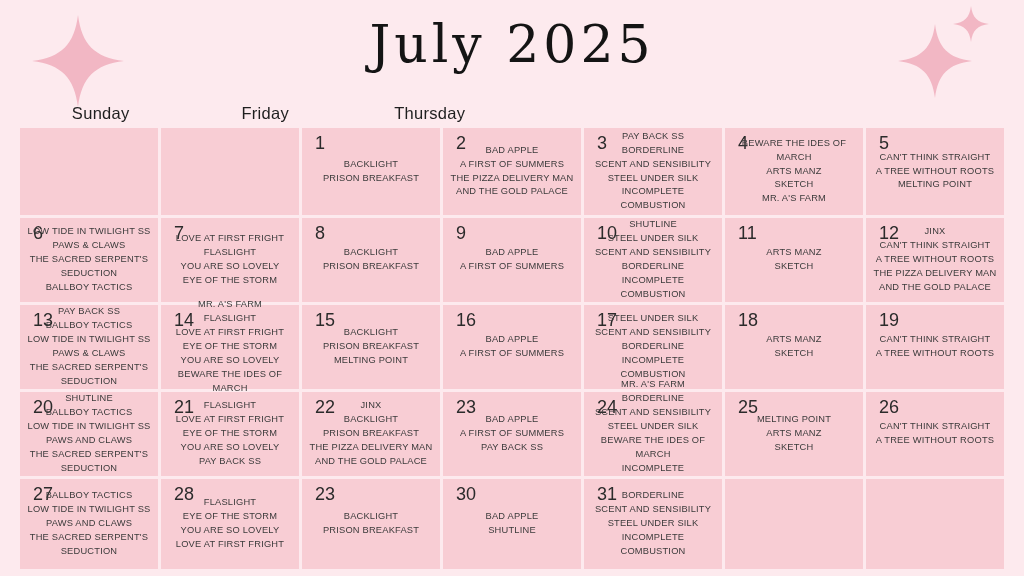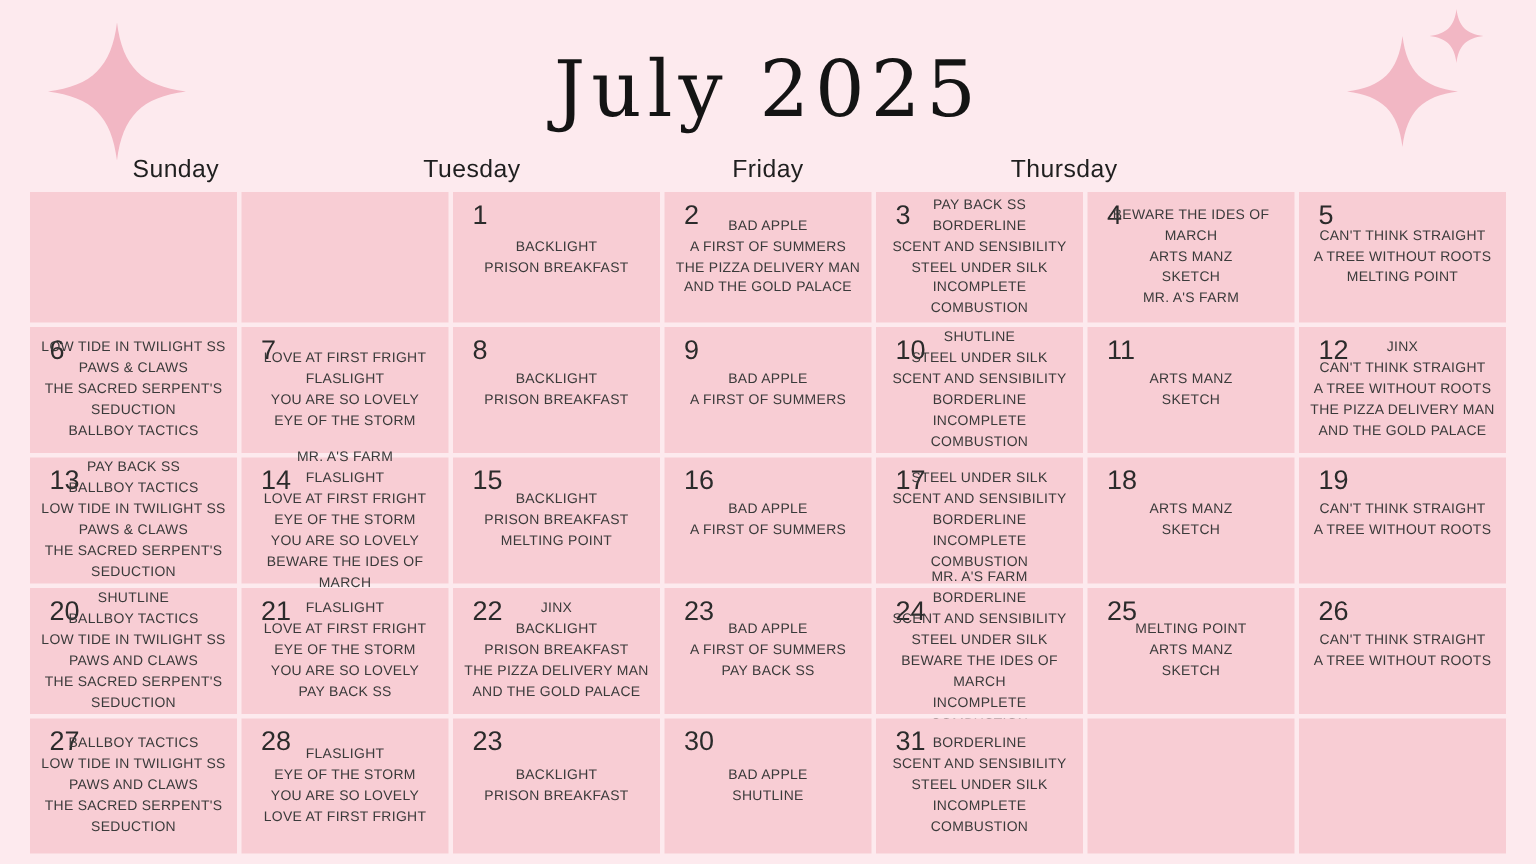--- a/index.html
+++ b/index.html
@@ -15,28 +15,27 @@
 
   .title {
     position: absolute;
     top: 14px; left: 0; width: 100%;
     text-align: center;
     font-family: "DejaVu Serif", serif;
     font-size: 52px;
     font-weight: 500;
     letter-spacing: 4px;
     color: #141414;
-    margin-top: 16px;
   }
 
   .weekday-row {
     position: absolute;
     top: 104px; left: 20px; width: 984px;
     display: grid;
-    grid-template-columns: repeat(5, 1fr);
+    grid-template-columns: repeat(6, 1fr);
     gap: 3px;
   }
   .weekday {
     text-align: center;
     font-size: 16.5px;
     color: #1f1f1f;
     letter-spacing: 0.3px;
   }
 
   .calendar-grid {
@@ -91,21 +90,20 @@
 <div class="sparkle" style="left:953px; top:6px;">
   <svg width="36" height="36" viewBox="0 0 100 100">
     <path d="M50 0 C54 32 68 46 100 50 C68 54 54 68 50 100 C46 68 32 54 0 50 C32 46 46 32 50 0 Z" fill="#f2b7c4"></path>
   </svg>
 </div>
 
 <div class="title">July 2025</div>
 
 <div class="weekday-row">
     <div class="weekday">Sunday</div>
-    <div class="weekday">Tuesday</div>
     <div class="weekday">Friday</div>
     <div class="weekday">Thursday</div>
   </div>
 
 <div class="calendar-grid">
     <div class="cell"></div>
     <div class="cell"></div>
     <div class="cell">
       <span class="daynum">1</span>
       <div class="events">

